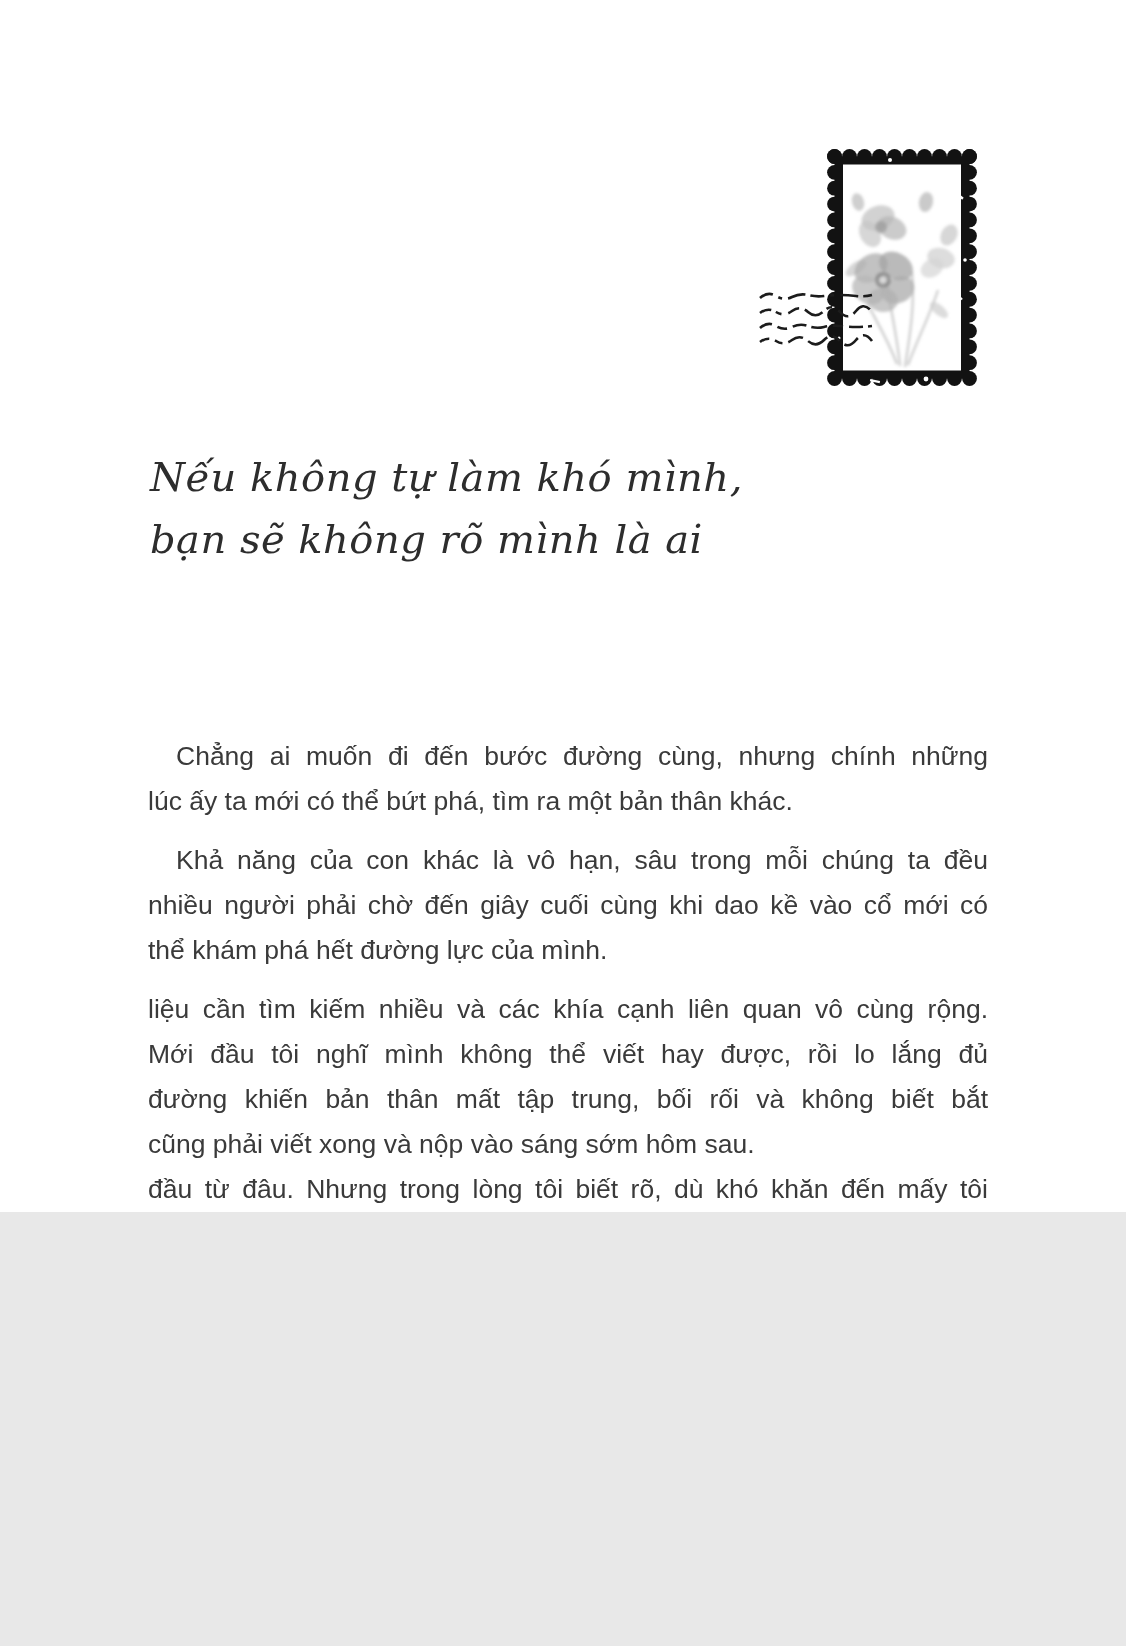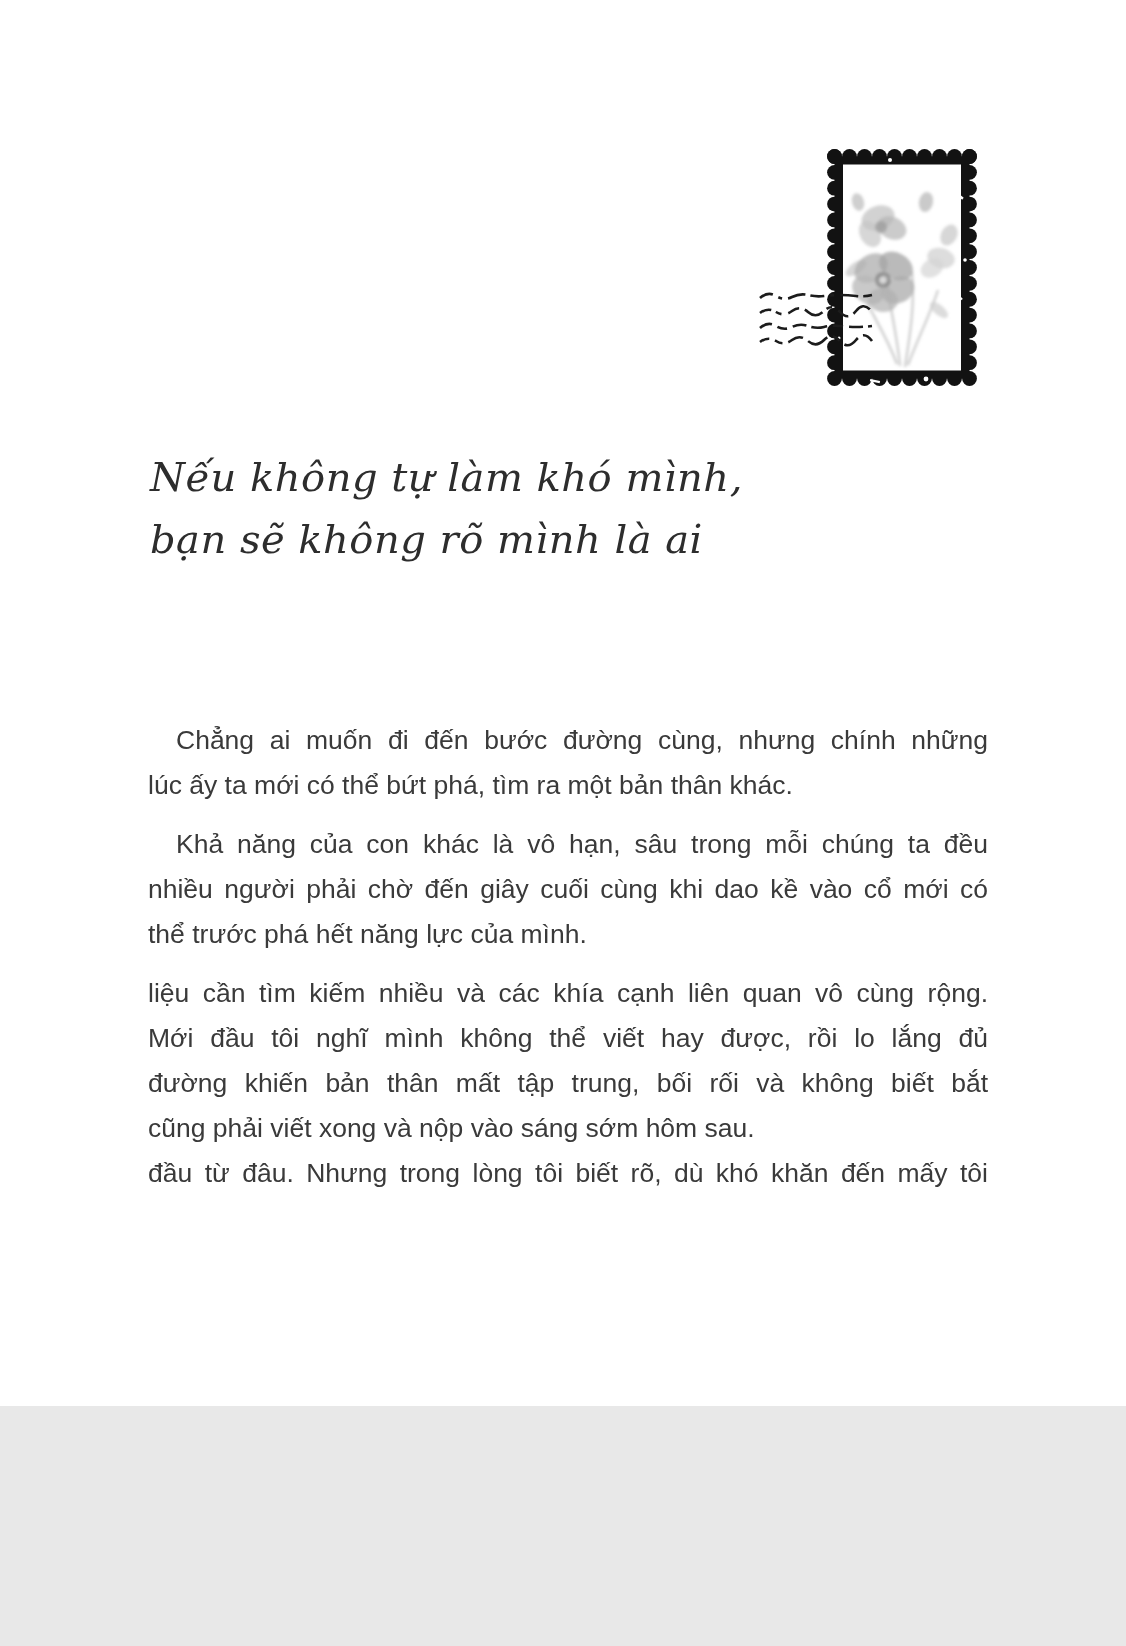--- a/index.html
+++ b/index.html
@@ -1,36 +1,36 @@
 <!DOCTYPE html>
 <html><head>
 <meta charset="utf-8">
 <style>
   html,body{margin:0;padding:0;background:#e8e8e8;}
   .page{
     position:relative;
-    width:1126px;height:1406px;
+    width:1126px;height:1212px;
     background:#ffffff;
     font-family:"Liberation Sans",sans-serif;
     overflow:hidden;
     margin:0 auto;
   }
   
   .stamp-wrap{position:absolute;left:740px;top:140px;width:250px;height:255px;}
   
   .chapter-title{
     position:absolute;left:150px;top:446px;
     font-family:"DejaVu Serif",serif;
     font-style:italic;
     font-size:40px;line-height:62px;
     color:#2d2d2d;letter-spacing:.5px;
   }
   
   .body-text{
-    position:absolute;left:148px;top:718px;width:840px;
+    position:absolute;left:148px;top:734px;width:840px;
     font-size:26.5px;line-height:45px;color:#3a3a3a;
   }
   .para{margin:0 0 14px 0;}
   .line{display:block;}
   .line.just{text-align:justify;text-align-last:justify;}
   .line.indent{text-indent:28px;}
   
   .footer{
     position:absolute;left:150px;top:1534px;height:42px;
     display:flex;align-items:center;gap:16px;
@@ -172,21 +172,21 @@
   </div>
 
   <main class="body-text">
       <div class="para">
         <div class="line indent just">Chẳng ai muốn đi đến bước đường cùng, nhưng chính những</div>
         <div class="line">lúc ấy ta mới có thể bứt phá, tìm ra một bản thân khác.</div>
       </div>
       <div class="para">
         <div class="line indent just">Khả năng của con khác là vô hạn, sâu trong mỗi chúng ta đều</div>
         <div class="line just">nhiều người phải chờ đến giây cuối cùng khi dao kề vào cổ mới có</div>
-        <div class="line">thể trước phá hết năng lực của mình.</div>
+        <div class="line">thể khám phá hết đường lực của mình.</div>
       </div>
       <div class="para">
         <div class="line just">liệu cần tìm kiếm nhiều và các khía cạnh liên quan vô cùng rộng.</div>
         <div class="line just">Mới đầu tôi nghĩ mình không thể viết hay được, rồi lo lắng đủ</div>
         <div class="line just">đường khiến bản thân mất tập trung, bối rối và không biết bắt</div>
         <div class="line">cũng phải viết xong và nộp vào sáng sớm hôm sau.</div>
         <div class="line just">đầu từ đâu. Nhưng trong lòng tôi biết rõ, dù khó khăn đến mấy tôi</div>
       </div>
     </main>
 

